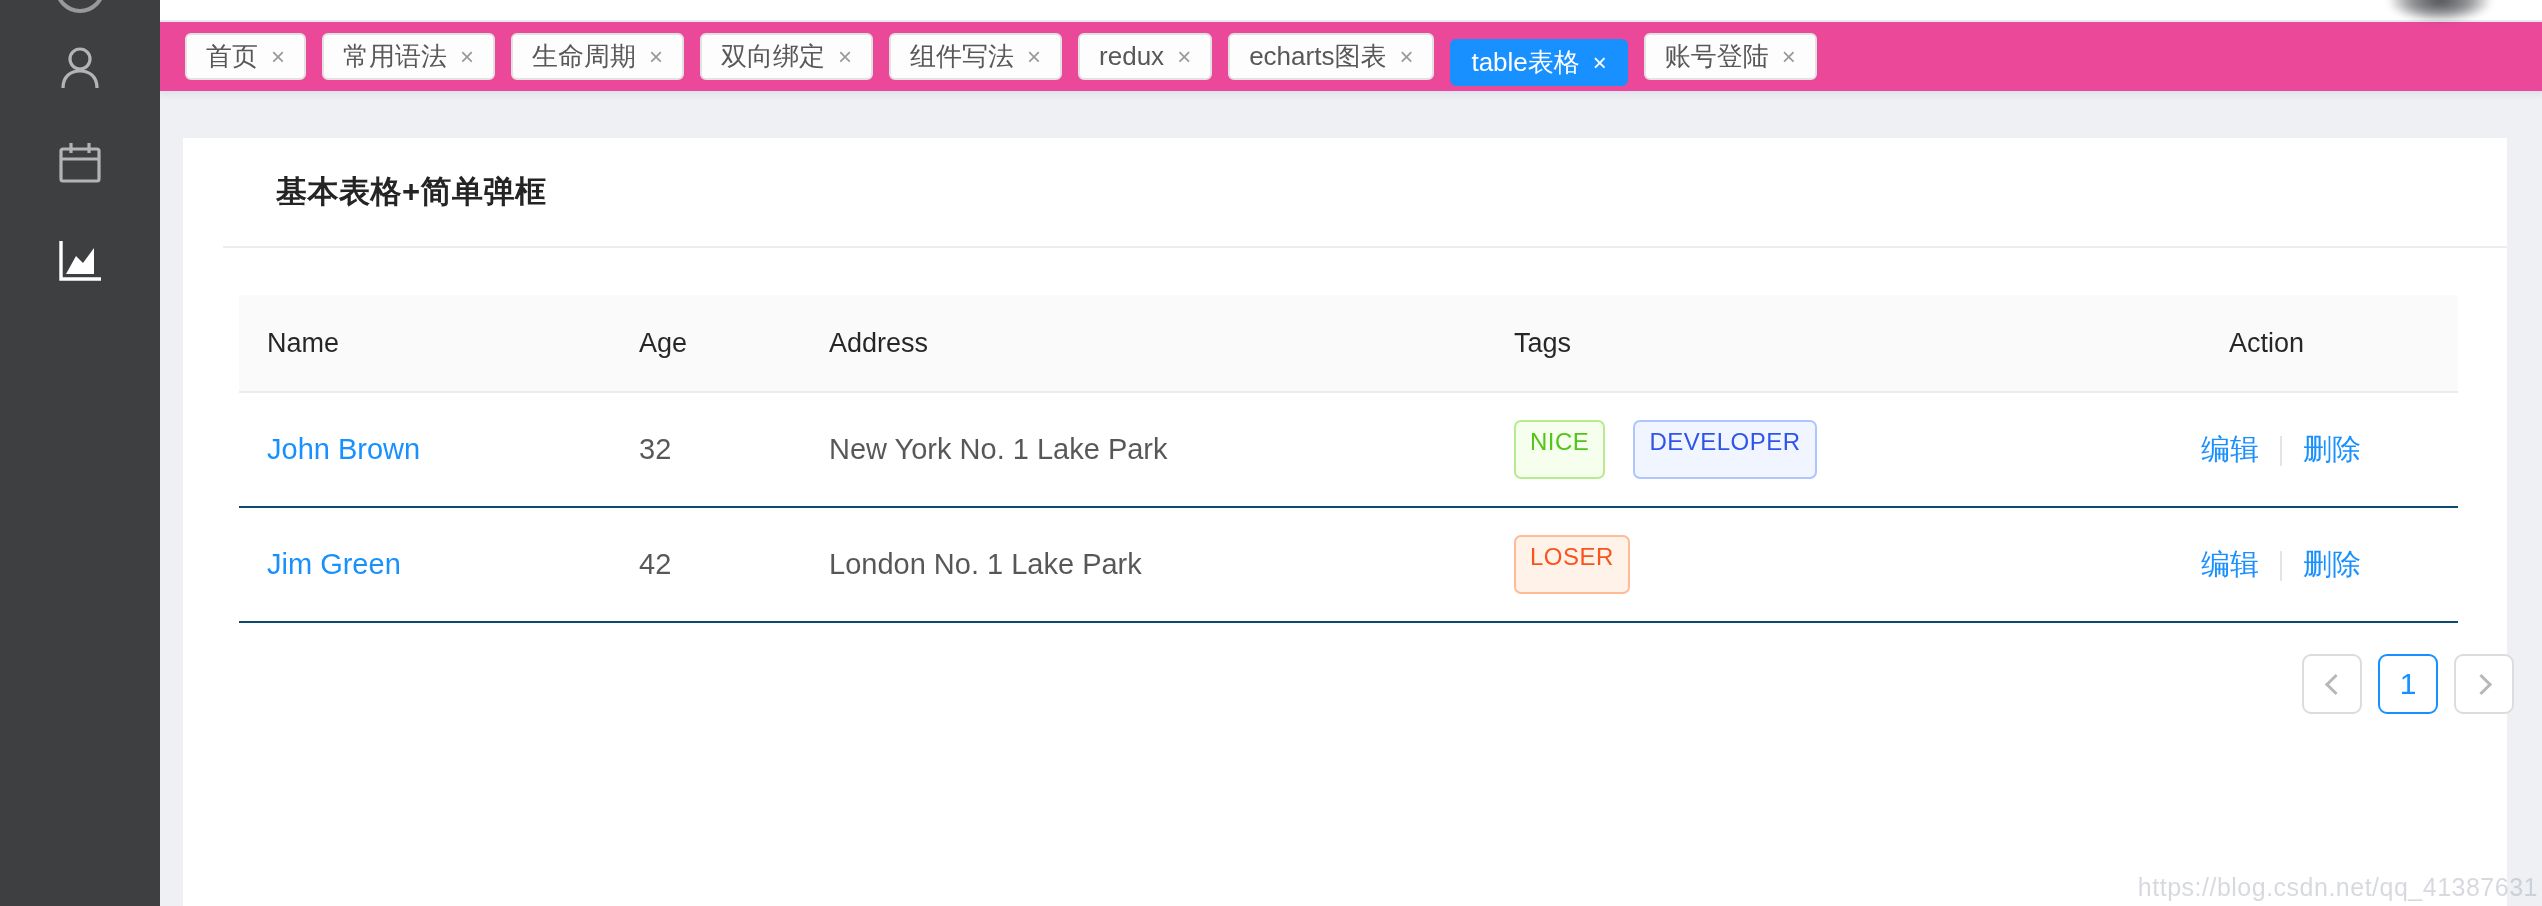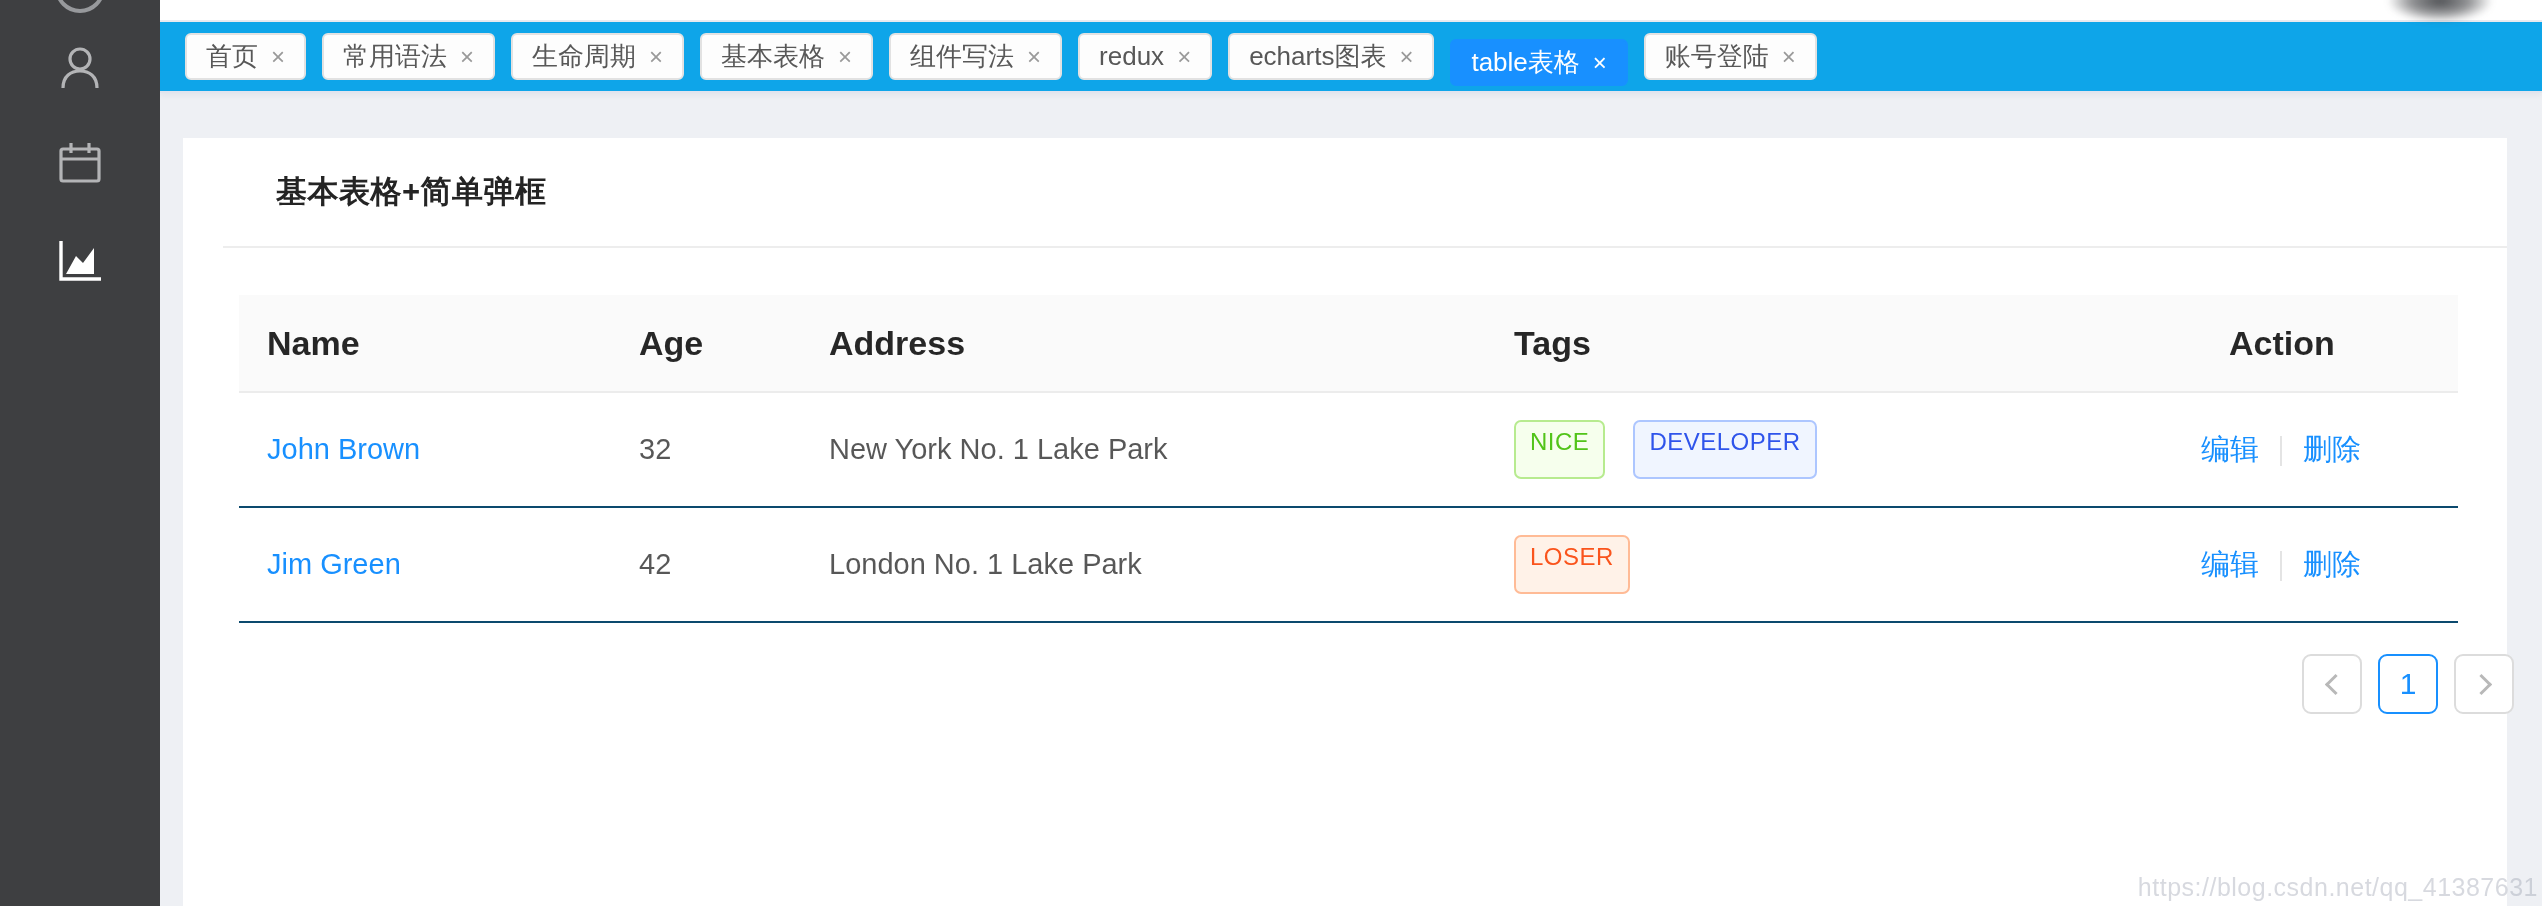--- a/index.html
+++ b/index.html
@@ -27,21 +27,21 @@
   }
   .blob {
     position:absolute; left:2388px; top:-20px; width:104px; height:42px;
     background:radial-gradient(ellipse at center, rgba(58,60,64,0.9) 0%, rgba(58,60,64,0.55) 40%, rgba(58,60,64,0) 72%);
     filter:blur(3px); z-index:2;
   }
 
   
   .tabbar {
     position:absolute; left:160px; top:22px; width:2382px; height:71px;
-    background:#0ea5e9; display:flex; align-items:center; gap:16px; padding-left:25px;
+    background:#ec4899; display:flex; align-items:center; gap:16px; padding-left:25px;
     border-bottom:2px solid #e1e4ee; box-shadow:0 3px 6px rgba(15,35,75,0.05); z-index:1;
   }
   .tab {
     height:47px; display:inline-flex; align-items:center; padding:0 19px;
     border:2px solid #e2e2e2; border-radius:6px; background:#fdfdfd;
     font-size:26px; color:#585858; cursor:pointer; white-space:nowrap;
   }
   .tab .tab-close { margin-left:13px; font-size:24px; color:#9a9a9a; line-height:1; cursor:pointer; }
   .tab.active { background:#1890ff; border-color:#1890ff; color:#fff;margin-top:12px; }
   .tab.active .tab-close { color:#fff; }
@@ -60,21 +60,21 @@
     border-bottom:2px solid #ededed;
     margin-left:40px;
   }
   .card-title { font-size:31px; font-weight:700; color:#242424; letter-spacing:0.5px; }
 
   
   .table-wrap { margin:47px 0 0 56px; width:2219px; }
   table { width:2219px; border-collapse:collapse; table-layout:fixed; }
   th {
     height:97px; background:#fafafa; text-align:left; padding-left:28px;
-    font-size:34px; font-weight:700; color:rgba(0,0,0,0.85);
+    font-size:27px; font-weight:400; color:rgba(0,0,0,0.85);
     border-bottom:2px solid #ececec;
   }
   td {
     height:115px; padding-left:28px; font-size:29px; color:rgba(0,0,0,0.66);
     border-bottom:2px solid #0c4a6e; background:#fff;
   }
   td.action-cell { padding-left:0; }
   .name-link { color:#1890ff; text-decoration:none; cursor:pointer; }
   .tag {
     display:inline-block; padding:7px 14px 22px; border-radius:7px;
@@ -155,21 +155,21 @@
     </div>
     <div class="tab">
       <span class="tab-label">常用语法</span>
       <span class="tab-close">×</span>
     </div>
     <div class="tab">
       <span class="tab-label">生命周期</span>
       <span class="tab-close">×</span>
     </div>
     <div class="tab">
-      <span class="tab-label">基本表格</span>
+      <span class="tab-label">双向绑定</span>
       <span class="tab-close">×</span>
     </div>
     <div class="tab">
       <span class="tab-label">组件写法</span>
       <span class="tab-close">×</span>
     </div>
     <div class="tab">
       <span class="tab-label">redux</span>
       <span class="tab-close">×</span>
     </div>

